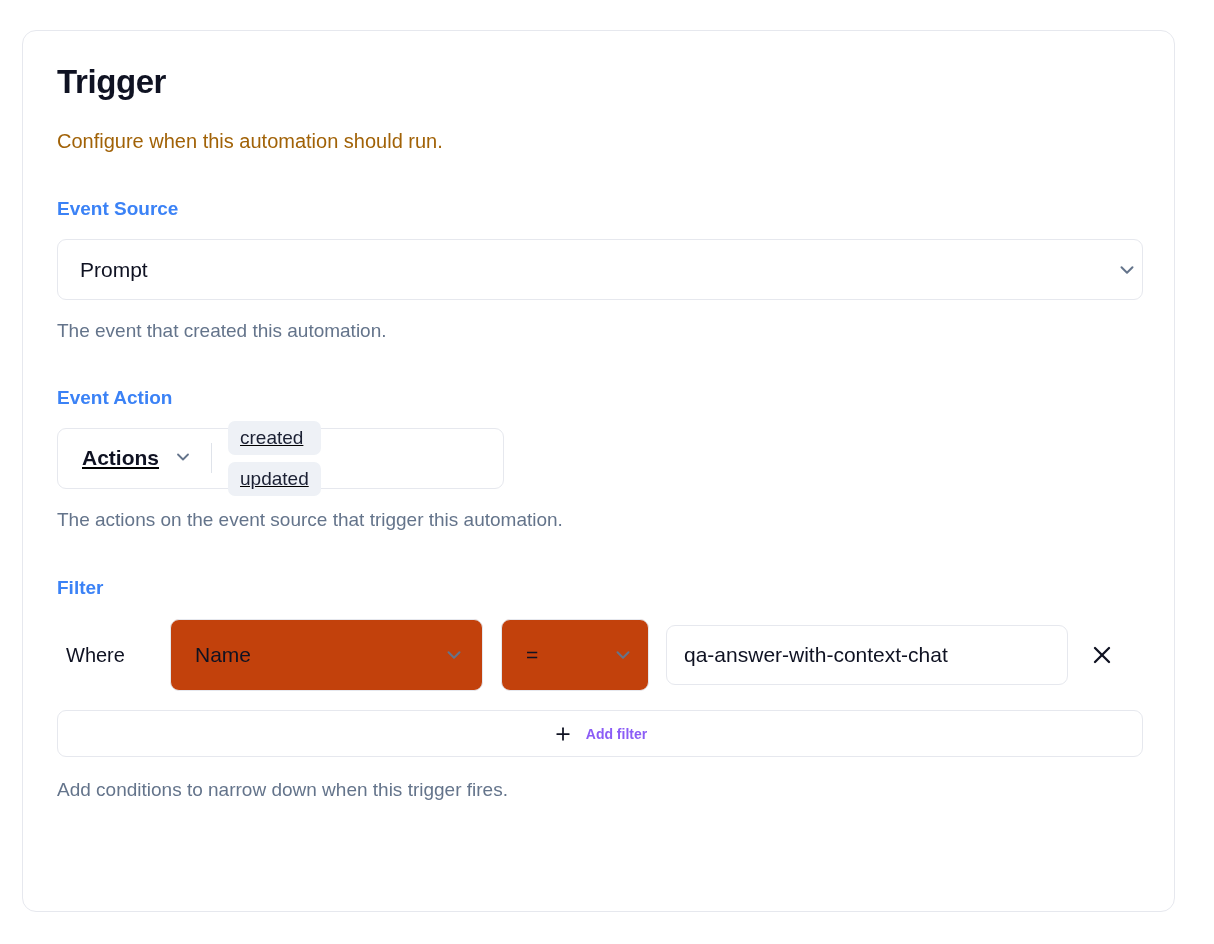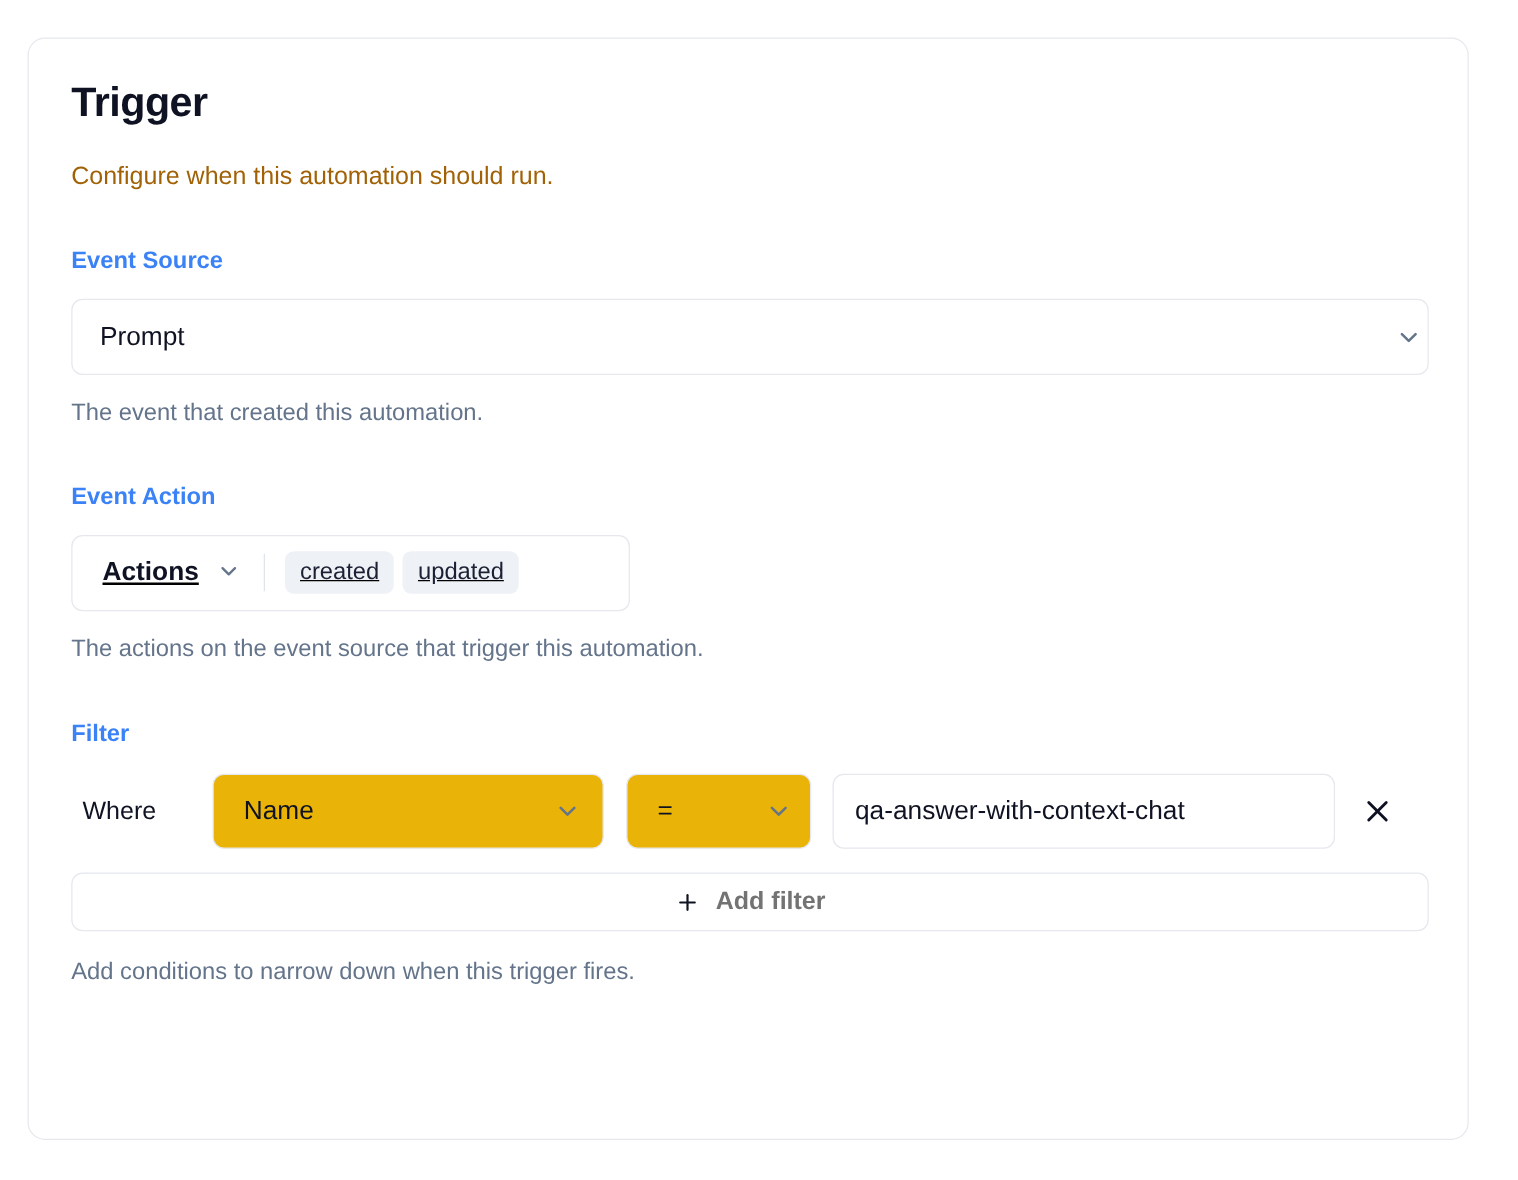--- a/index.html
+++ b/index.html
@@ -124,21 +124,21 @@
     cursor: pointer;
   }
   .action-control .chev { margin-right: 16px; cursor: pointer; }
   .divider-v {
     width: 1px;
     height: 30px;
     background: #dfe3ea;
     margin-right: 16px;
     flex: 0 0 auto;
   }
-  .badges { display: flex; gap: 7px; }
+  .badges { display: flex; gap: 7px; flex-direction: column; }
   .badge {
     background: #eef1f6;
     color: #1b2033;
     font-size: 19px;
     border-radius: 7px;
     padding: 7px 12px 8px 12px;
     line-height: 1;
     white-space: nowrap;
   }
 
@@ -150,24 +150,24 @@
     gap: 0;
   }
   .where-label {
     font-size: 20px;
     color: #0f1222;
     width: 113px;
     flex: 0 0 auto;
     padding-left: 9px;
   }
   .fsel {
-    height: 60px;
-    border: 1px solid #e6e8ee;
-    border-radius: 9px;
-    background: #eab308;
+    height: 72px;
+    border: 1px solid #e6e8ee;
+    border-radius: 9px;
+    background: #c2410c;
     display: flex;
     align-items: center;
     justify-content: space-between;
     cursor: pointer;
     flex: 0 0 auto;
   }
   .fsel-name { width: 313px; padding: 0 17px 0 24px; }
   .fsel-op   { width: 148px; padding: 0 14px 0 24px; margin-left: 18px; }
   .fsel .value {
     font-size: 21px;
@@ -217,23 +217,23 @@
     cursor: pointer;
     font-family: "Liberation Sans", "DejaVu Sans", sans-serif;
   }
   .add-filter .plus {
     display: inline-block;
     width: 20px;
     height: 20px;
   }
   .add-filter .plus svg { display: block; }
   .add-filter .txt {
-    font-size: 20px;
+    font-size: 14px;
     font-weight: bold;
-    color: #737373;
+    color: #8b5cf6;
   }
 
   .filter-helper { margin-top: 21px; }
 </style>
 </head>
 <body>
 
 <div class="page">
 
   <section class="card">

